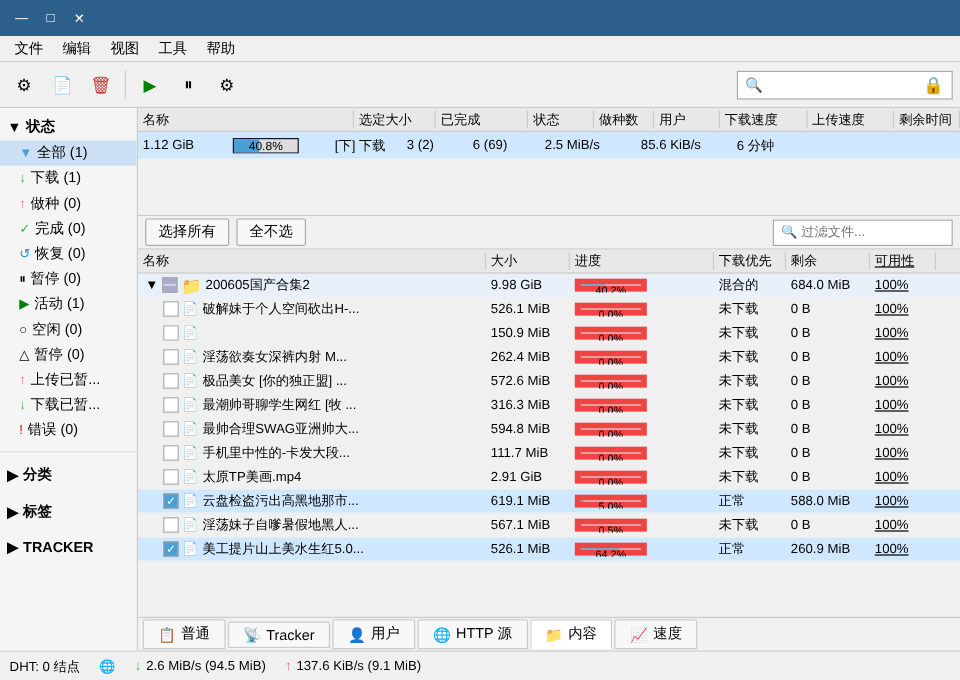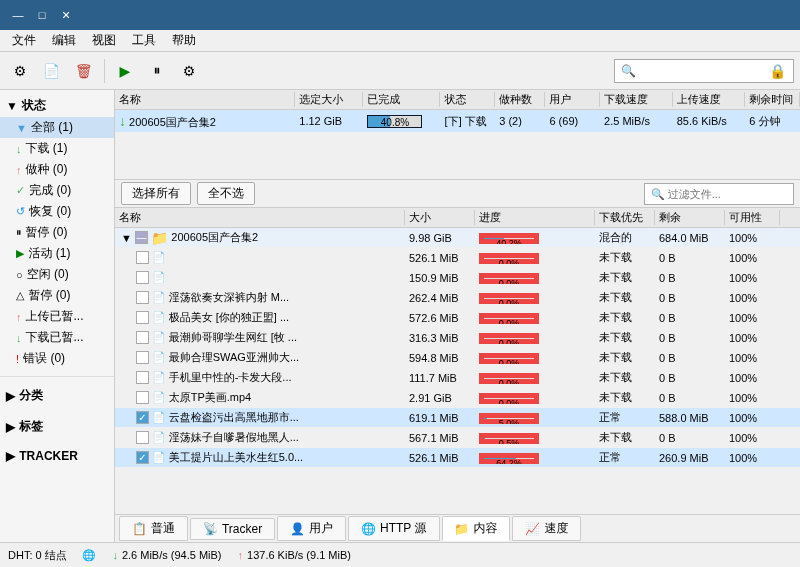--- a/index.html
+++ b/index.html
@@ -72,21 +72,21 @@
     .file-header { display: flex; background: #e8e8e8; border-bottom: 1px solid #ccc; height: 20px; align-items: center; font-size: 11px; position: sticky; top: 0; }
     .file-header .fcol { padding: 0 4px; border-right: 1px solid #ccc; white-space: nowrap; }
     .file-row { display: flex; align-items: center; height: 20px; font-size: 11px; border-bottom: 1px solid #f0f0f0; }
     .file-row.checked { background: #d0e8ff; }
     .file-row .fcol { padding: 0 4px; white-space: nowrap; overflow: hidden; }
     .fcol-name { width: 290px; display: flex; align-items: center; gap: 3px; }
     .fcol-size { width: 70px; }
     .fcol-prog { width: 120px; }
     .fcol-pri { width: 60px; }
     .fcol-remain { width: 70px; }
-    .fcol-avail { width: 55px; }
+    .fcol-avail { width: 55px; text-decoration: underline; }
     .small-progress { display: inline-block; width: 60px; height: 11px; background: #ddd; vertical-align: middle; position: relative; border: 5px solid #ef4444; }
     .small-progress .sp-fill { height: 100%; }
     .sp-text { position: absolute; top: 0; left: 0; right: 0; text-align: center; font-size: 9px; line-height: 11px; }
     .blue-fill { background: #4a9fd4; }
     .gray-fill { background: #ccc; }
 
     
     #bottom-tabs { display: flex; align-items: center; background: #f0f0f0; border-top: 1px solid #ccc; height: 28px; padding: 0 4px; gap: 2px; }
     .btab { display: flex; align-items: center; gap: 4px; padding: 3px 12px; border: 1px solid #ccc; background: #f8f8f8; cursor: pointer; font-size: 12px; border-radius: 2px 2px 0 0; }
     .btab.active { background: white; border-bottom-color: white; }
@@ -222,24 +222,20 @@
         <div class="col col-size">选定大小</div>
         <div class="col col-done">已完成</div>
         <div class="col col-status">状态</div>
         <div class="col col-seeds">做种数</div>
         <div class="col col-user">用户</div>
         <div class="col col-dl">下载速度</div>
         <div class="col col-ul">上传速度</div>
         <div class="col col-remain">剩余时间</div>
       </div>
       <div class="list-row" style="background:#d0e8ff;">
-        <div class="col col-name">
-          <span style="color:#4caf50;font-size:14px;">↓</span>
-          200605国产合集2
-        </div>
         <div class="col col-size">1.12 GiB</div>
         <div class="col col-done">
           <div class="progress-bar">
             <div class="progress-fill" style="width:40%"></div>
             <span class="progress-text">40.8%</span>
           </div>
         </div>
         <div class="col col-status">[下] 下载</div>
         <div class="col col-seeds">3 (2)</div>
         <div class="col col-user">6 (69)</div>
@@ -285,20 +281,21 @@
         <div class="fcol fcol-remain">684.0 MiB</div>
         <div class="fcol fcol-avail">100%</div>
       </div>
 
       <div id="file-rows-container">
           <div class="file-row">
       <div class="fcol fcol-name">
         <span style="margin-left:14px;"></span>
         <span class="checkbox "></span>
         <span class="file-icon">📄</span>
+        <span style="overflow:hidden;text-overflow:ellipsis;max-width:200px;display:inline-block;vertical-align:middle;">破解妹于个人空间砍出H-...</span>
       </div>
       <div class="fcol fcol-size">526.1 MiB</div>
       <div class="fcol fcol-prog">
         <div class="small-progress">
           <div class="sp-fill gray-fill" style="width:0%"></div>
           <span class="sp-text">0.0%</span>
         </div>
       </div>
       <div class="fcol fcol-pri">未下载</div>
       <div class="fcol fcol-remain">0 B</div>

